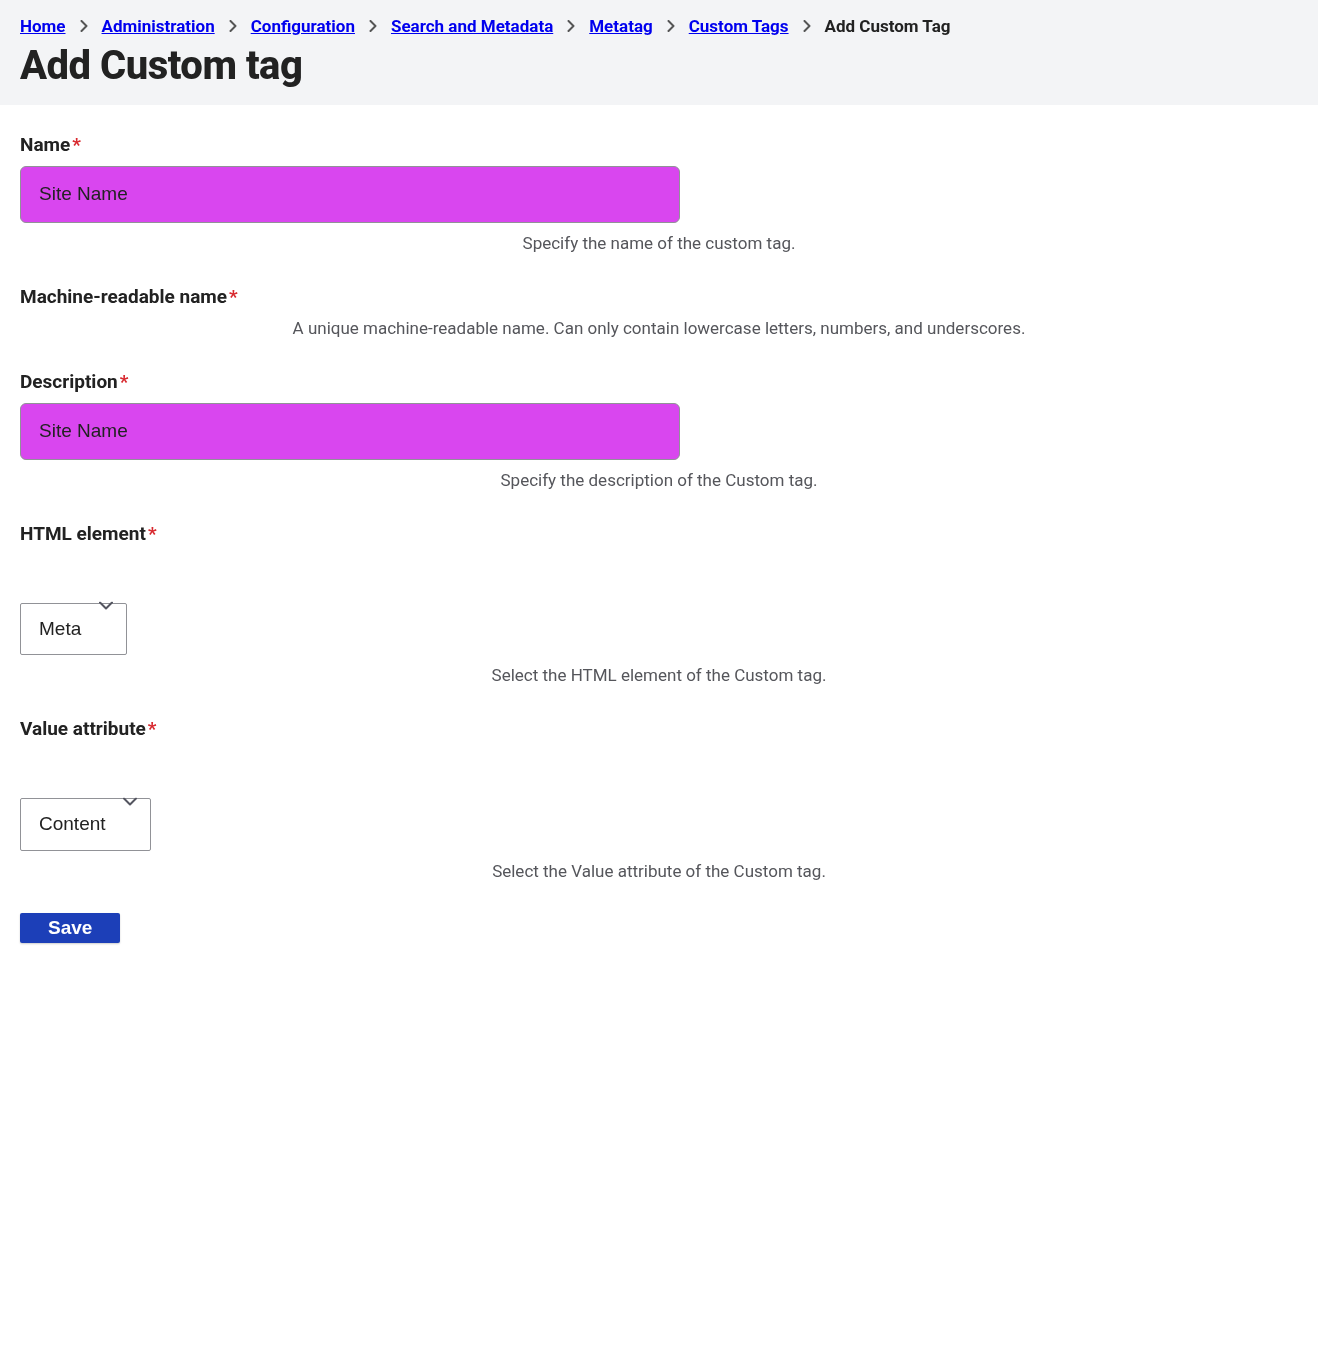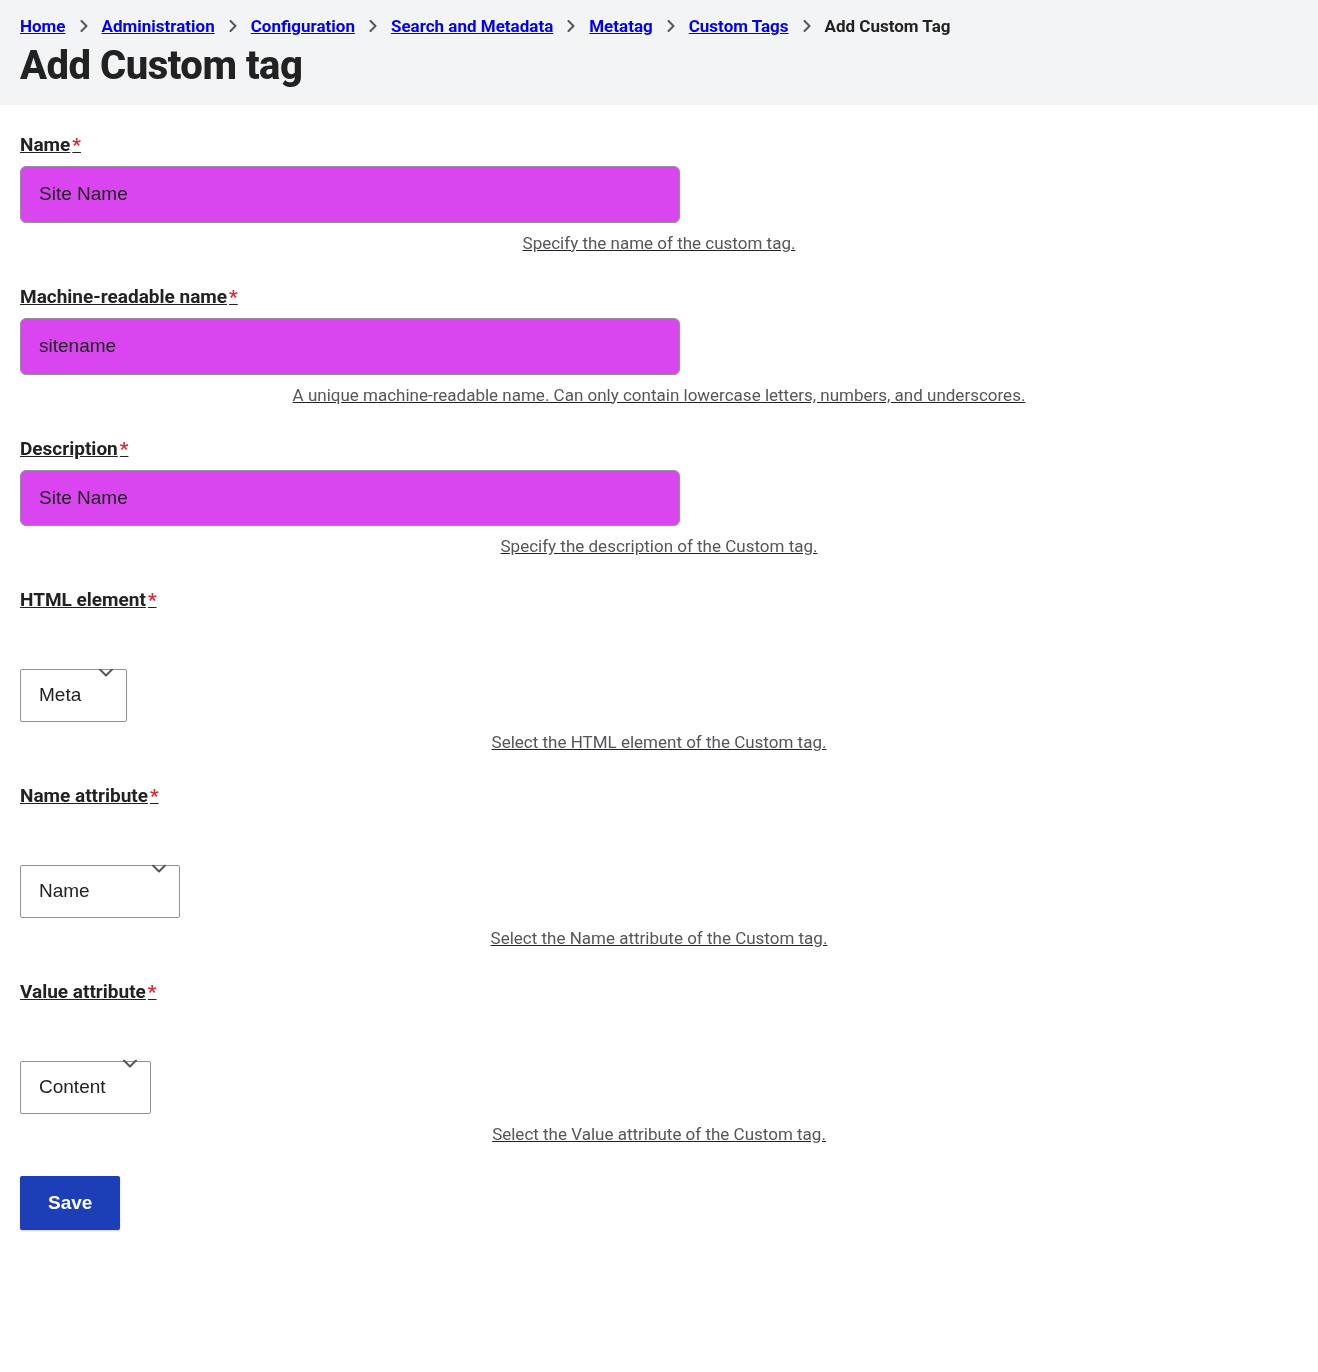--- a/index.html
+++ b/index.html
@@ -34,21 +34,20 @@
   }
   .breadcrumbs .sep svg { display:block; }
   h1.page-title {
     margin: 6px 0 0 0;
     font-size: 40px;
     font-weight: 800;
     letter-spacing: -0.5px;
   }
   .content {
     padding: 28px 20px 40px 20px;
-    text-decoration: underline;
   }
   .form-item {
     margin-bottom: 32px;
   }
   .form-label {
     font-size: 19px;
     font-weight: 700;
     margin-bottom: 10px;
     display: block;
   }
@@ -96,21 +95,21 @@
     transform: translateY(-50%);
     pointer-events: none;
     color: #545560;
   }
   .btn-primary {
     display: inline-block;
     background: #1c3fb8;
     color: #fff;
     font-size: 19px;
     font-weight: 700;
-    padding: 16px 28px;
+    padding: 4px 28px;
     border: none;
     border-radius: 2px;
     cursor: pointer;
     box-shadow: 0 1px 2px rgba(0,0,0,0.2);
   }
 </style>
 </head>
 <body>
 
 <div class="header">
@@ -165,21 +164,20 @@
     </label>
     <input type="text" class="text-input" value="Site Name" style="">
     <div class="description">Specify the name of the custom tag.</div>
   </div>
 
   
   <div class="form-item">
     <label class="form-label">
       <span>Machine-readable name</span><span class="req">*</span>
     </label>
-    <input type="text" class="text-input" value="sitename" style="">
     <div class="description">A unique machine-readable name. Can only contain lowercase letters, numbers, and underscores.</div>
   </div>
 
   
   <div class="form-item">
     <label class="form-label">
       <span>Description</span><span class="req">*</span>
     </label>
     <input type="text" class="text-input" value="Site Name" style="">
     <div class="description">Specify the description of the Custom tag.</div>
@@ -195,34 +193,20 @@
         <option selected="">Meta</option>
       </select>
       <span class="chev"><svg width="14" height="9" viewBox="0 0 14 9" fill="none">
             <path d="M1 1L7 7L13 1" stroke="currentColor" stroke-width="2" stroke-linecap="round" stroke-linejoin="round"></path>
           </svg></span>
     </div>
     <div class="description">Select the HTML element of the Custom tag.</div>
   </div>
 
   
-  <div class="form-item">
-    <label class="form-label">
-      <span>Name attribute</span><span class="req">*</span>
-    </label>
-    <div class="select-wrap">
-      <select style="min-width:160px">
-        <option selected="">Name</option>
-      </select>
-      <span class="chev"><svg width="14" height="9" viewBox="0 0 14 9" fill="none">
-            <path d="M1 1L7 7L13 1" stroke="currentColor" stroke-width="2" stroke-linecap="round" stroke-linejoin="round"></path>
-          </svg></span>
-    </div>
-    <div class="description">Select the Name attribute of the Custom tag.</div>
-  </div>
 
   
   <div class="form-item">
     <label class="form-label">
       <span>Value attribute</span><span class="req">*</span>
     </label>
     <div class="select-wrap">
       <select>
         <option selected="">Content</option>
       </select>

